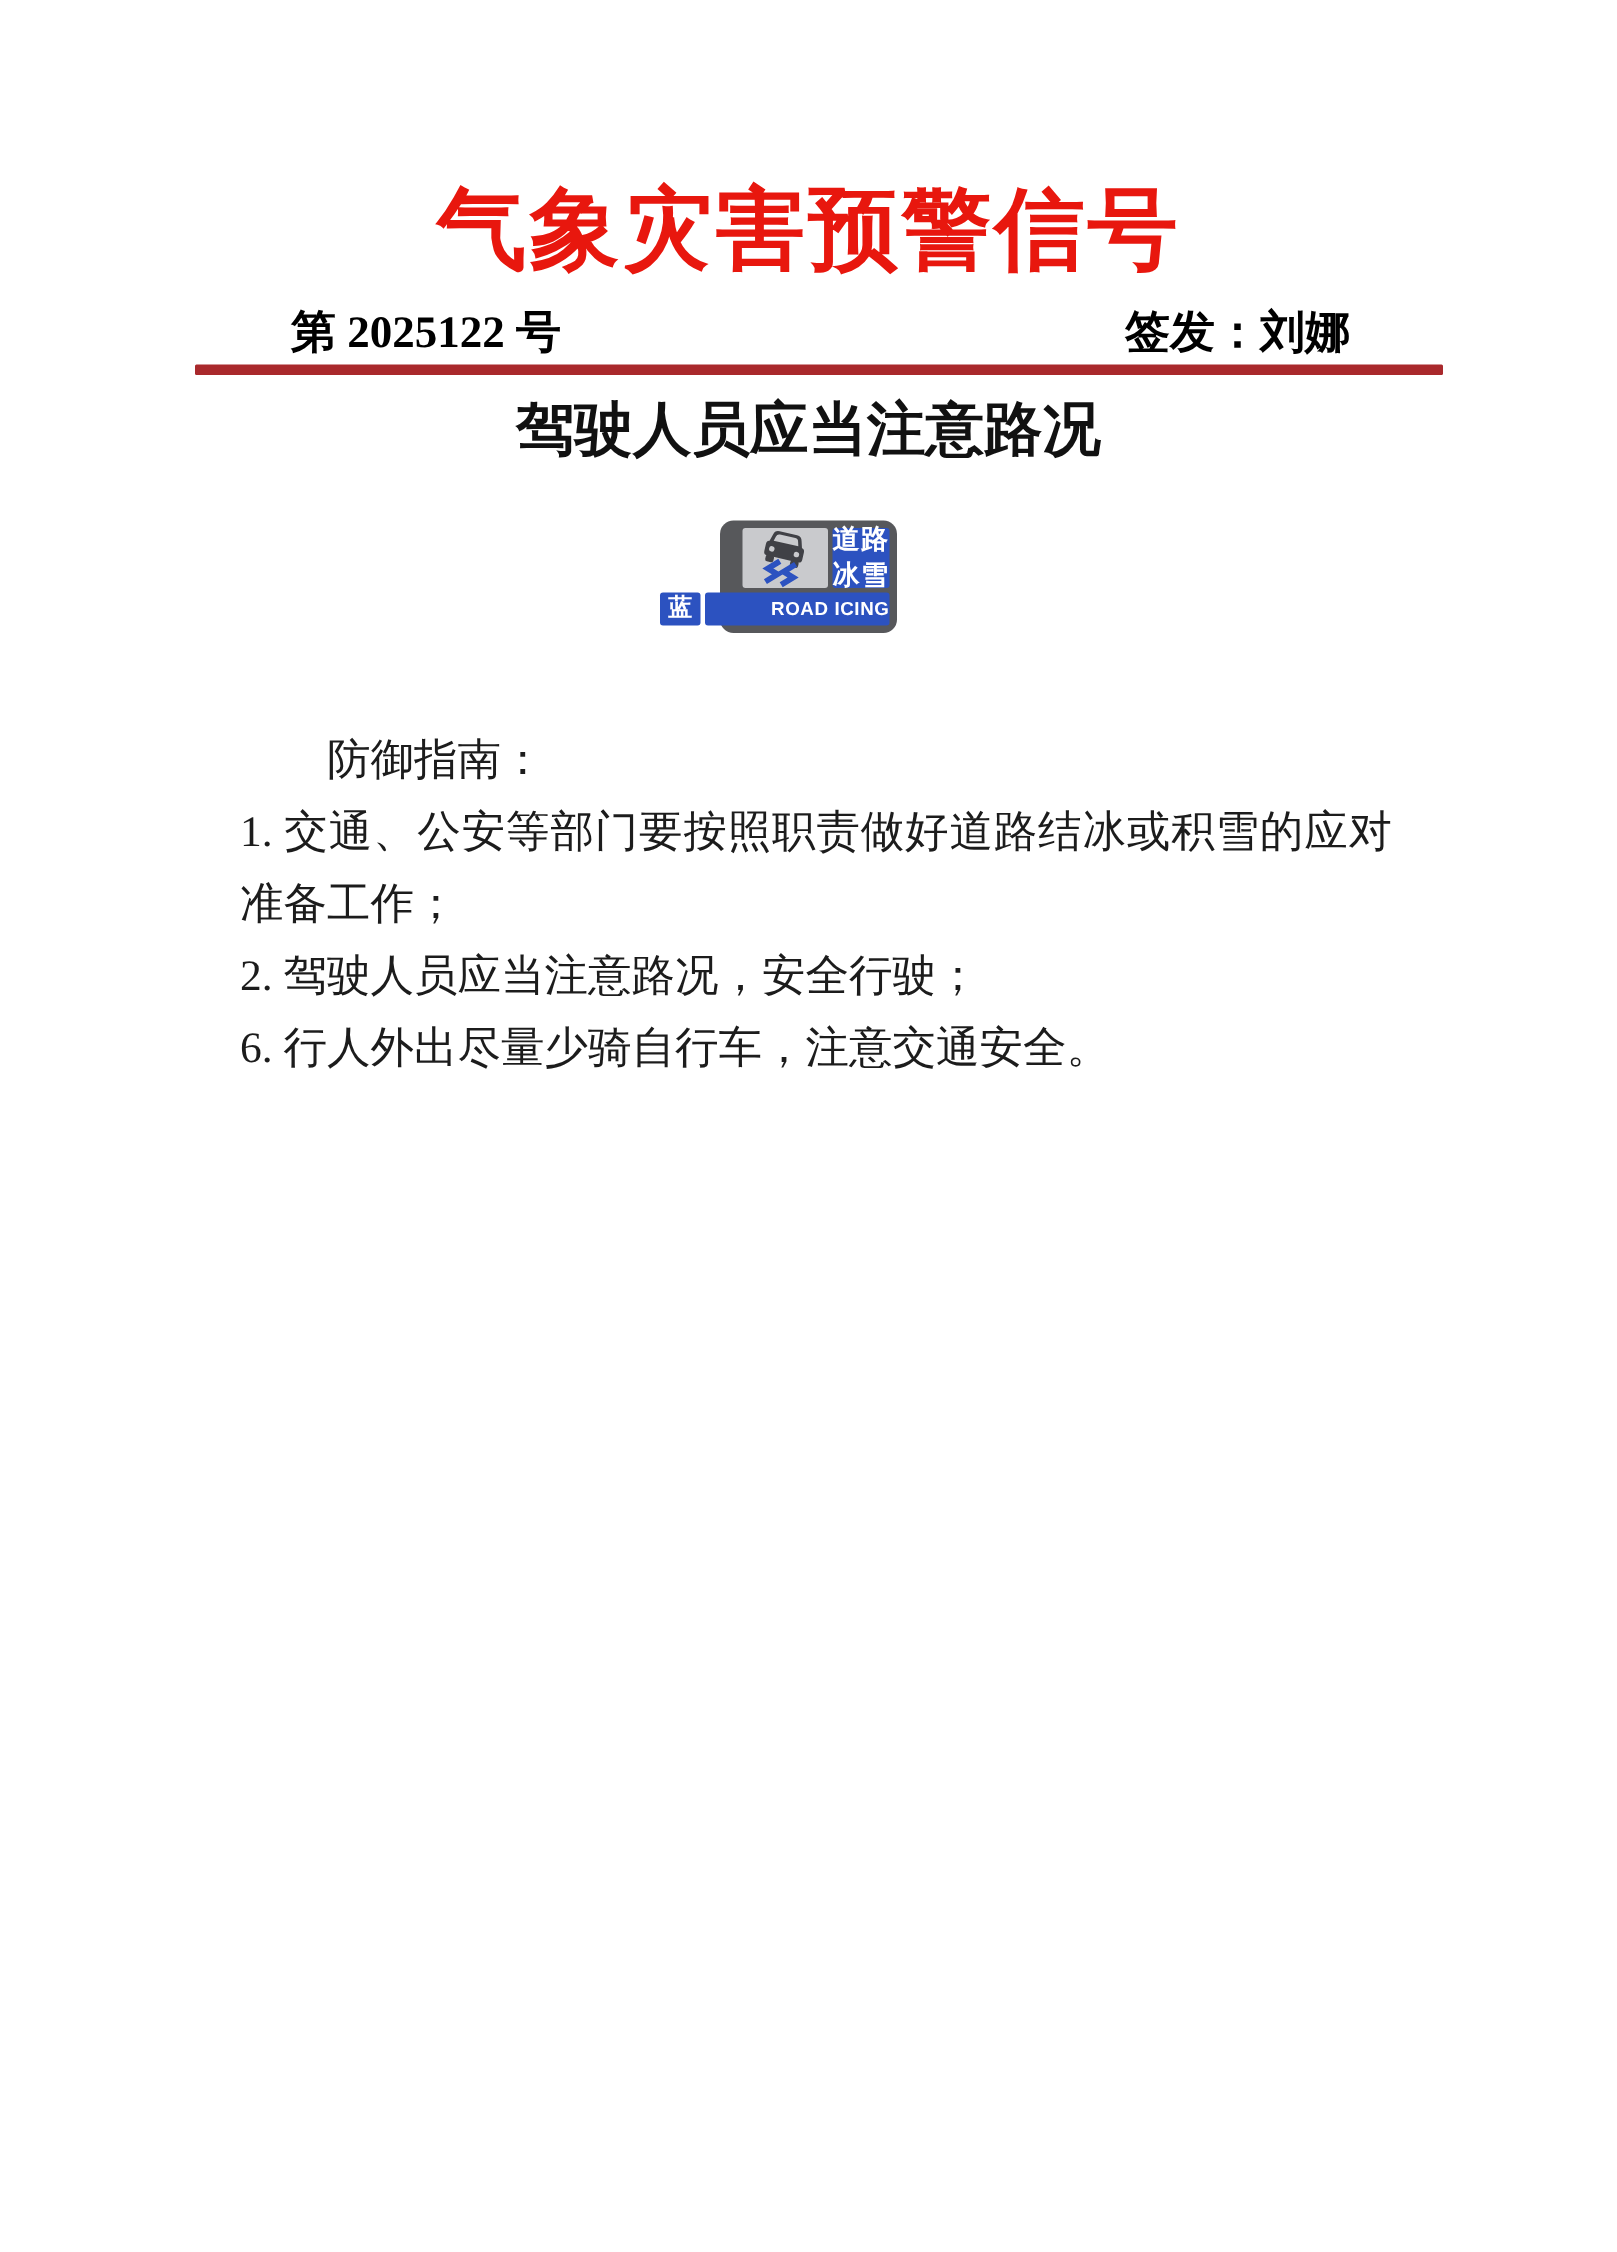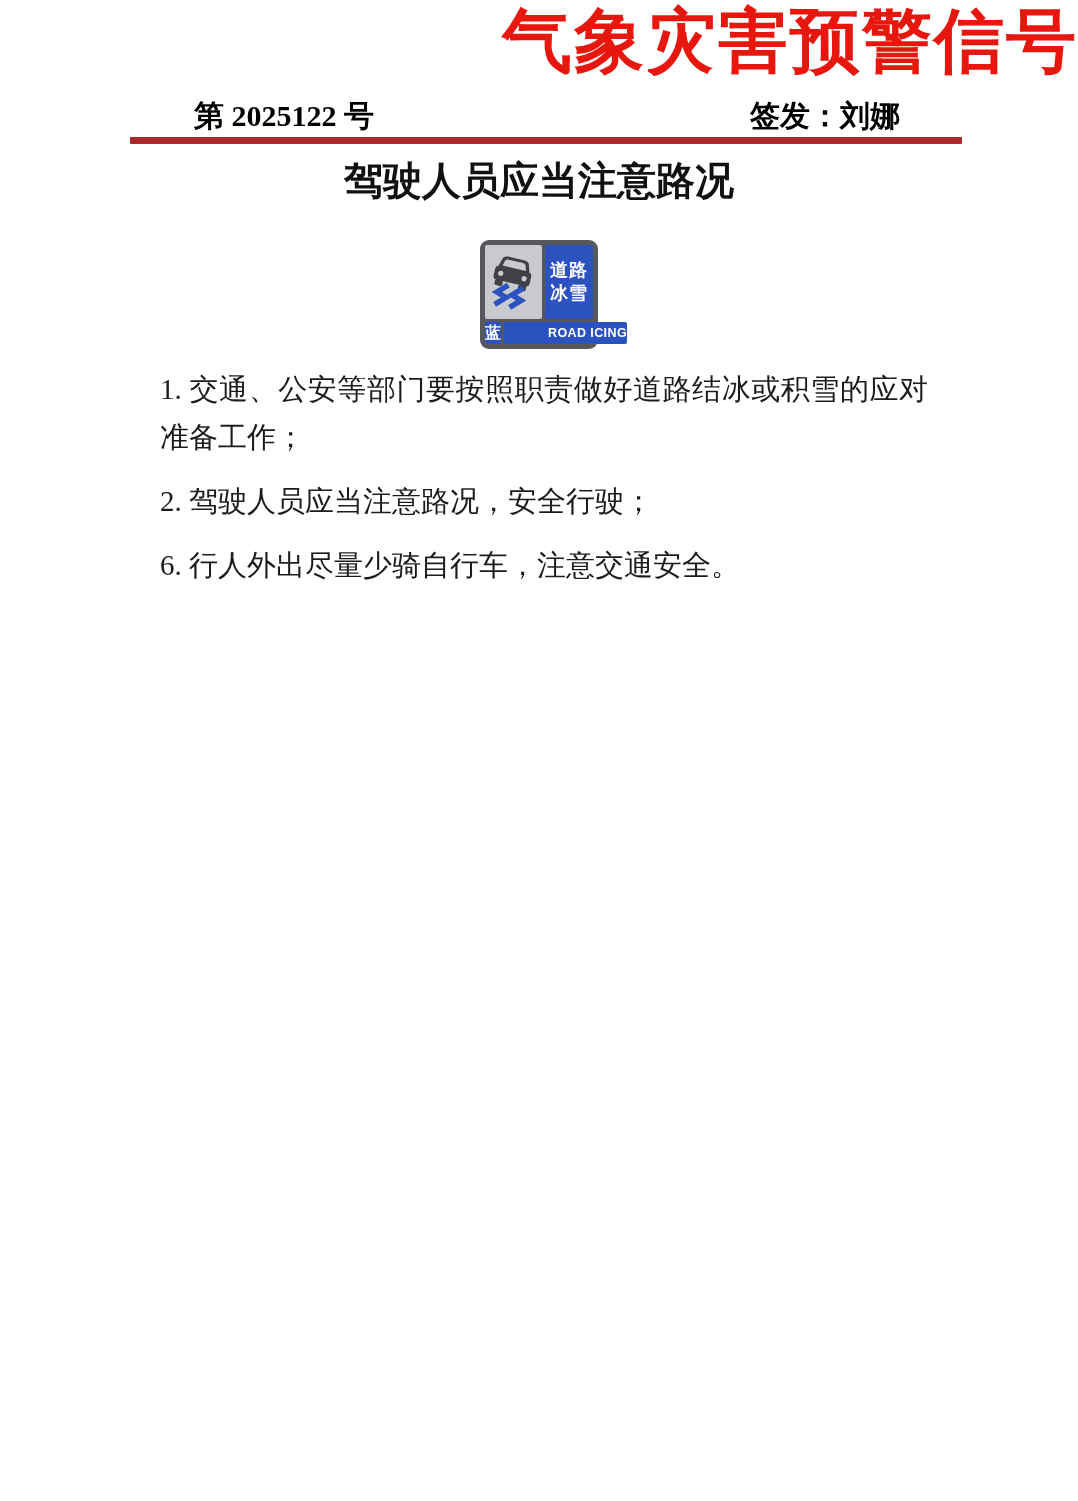--- a/index.html
+++ b/index.html
@@ -12,24 +12,25 @@
     width: 1078px;
     height: 1501px;
     background: #ffffff;
     overflow: hidden;
     font-family: "Liberation Serif", serif;
     color: #1c1c1c;
   }
   
   .title {
     margin: 0;
-    text-align: right;
+    padding-top: 118px;
+    text-align: center;
     font-family: "Liberation Sans", sans-serif;
     font-weight: bold;
-    font-size: 70px;
+    font-size: 60px;
     line-height: 1.18;
     letter-spacing: 2px;
     color: #e8170e;
   }
   .header-row {
     display: flex;
     justify-content: space-between;
     align-items: flex-end;
     margin: 16px 116px 0 130px;
     padding: 0 62px 0 64px;
@@ -53,28 +54,29 @@
     color: #111111;
   }
   
   .icon-wrap {
     margin-top: 37px;
     display: flex;
     justify-content: center;
   }
   .warn-icon {
     width: 118px;
-    height: 109px;
+    height: 75px;
     box-sizing: border-box;
     background: #57585b;
     border-radius: 9px;
     padding: 5px;
     display: flex;
     flex-direction: column;
     gap: 3px;
+    align-items: flex-end;
   }
   .warn-top {
     flex: 1;
     display: flex;
     gap: 3px;
     min-height: 0;
   }
   .warn-car-cell {
     width: 57px;
     background: #c9cacd;
@@ -138,21 +140,21 @@
     color: #1c1c1c;
   }
   .guide-heading {
     margin: 61px 150px 0 160px;
     text-indent: 2em;
     font-size: 29px;
     line-height: 48px;
     color: #1c1c1c;
   }
   .guide-item {
-    margin: 16px 150px 0 160px;
+    margin: 0 150px 0 160px;
     font-size: 29px;
     line-height: 48px;
     text-align: justify;
     color: #1c1c1c;
   }
 </style>
 </head>
 <body>
 
 <div class="sheet">
@@ -192,18 +194,19 @@
         </div>
       </div>
       <div class="warn-bottom">
         <div class="warn-level-cell">蓝</div>
         <div class="warn-en-cell">ROAD ICING</div>
       </div>
     </div>
   </div>
 
 
+  <p class="guide-heading">防御指南：</p>
 
   <p class="guide-item">1. 交通、公安等部门要按照职责做好道路结冰或积雪的应对准备工作；</p>
   <p class="guide-item">2. 驾驶人员应当注意路况，安全行驶；</p>
   <p class="guide-item">6. 行人外出尽量少骑自行车，注意交通安全。</p>
 
 </div>
 
 </body></html>

